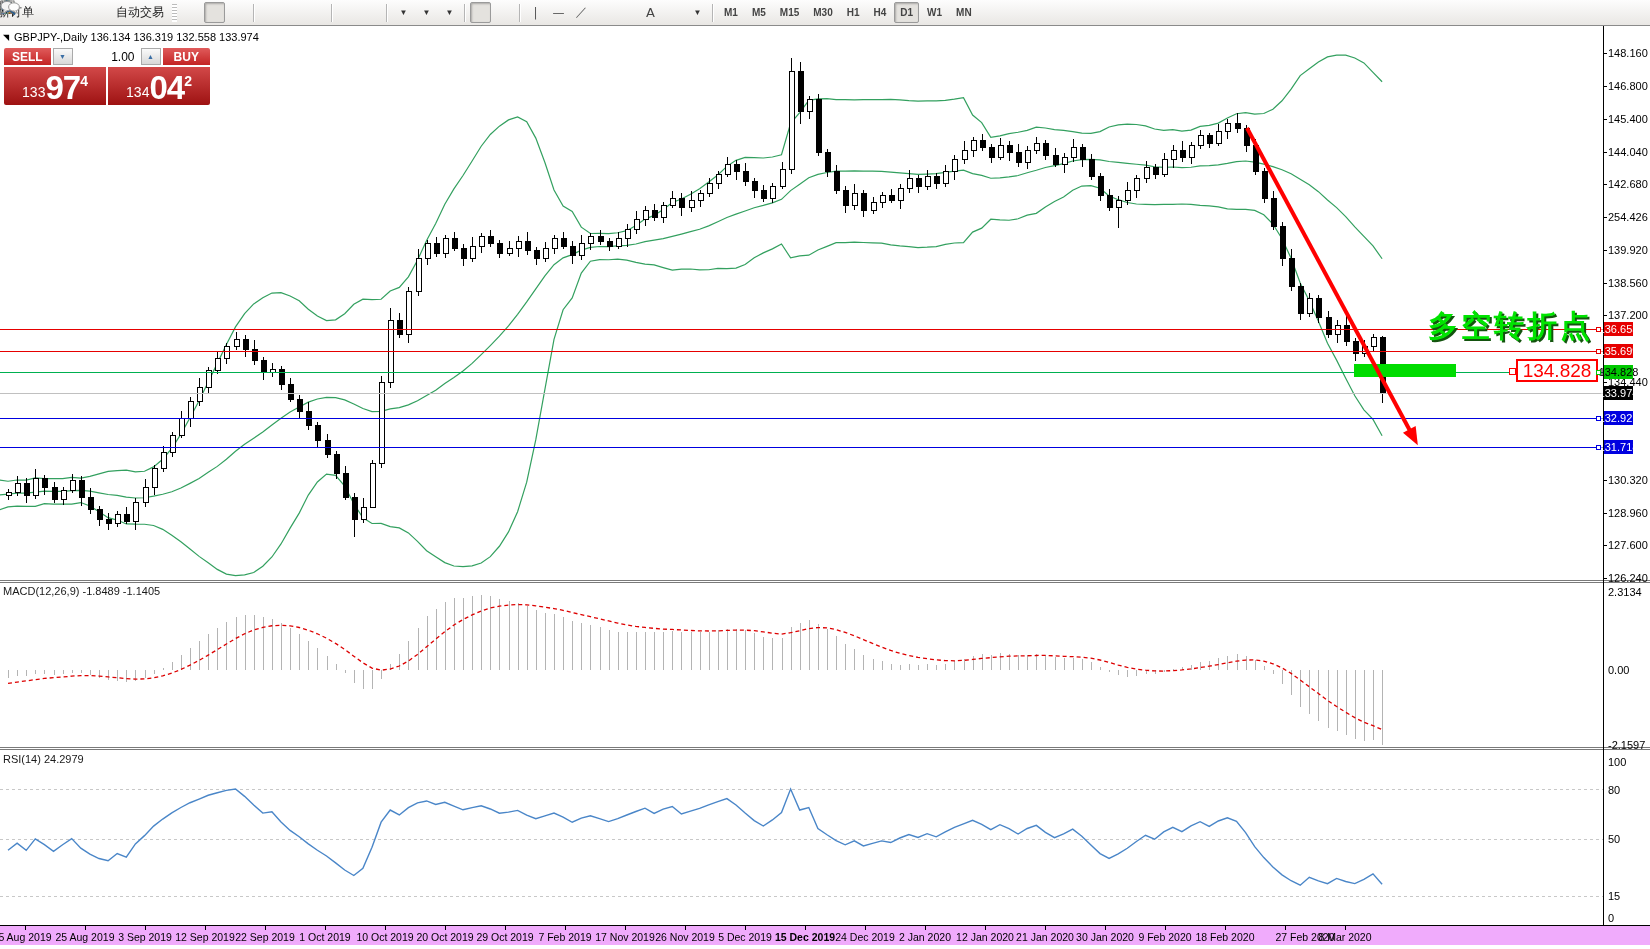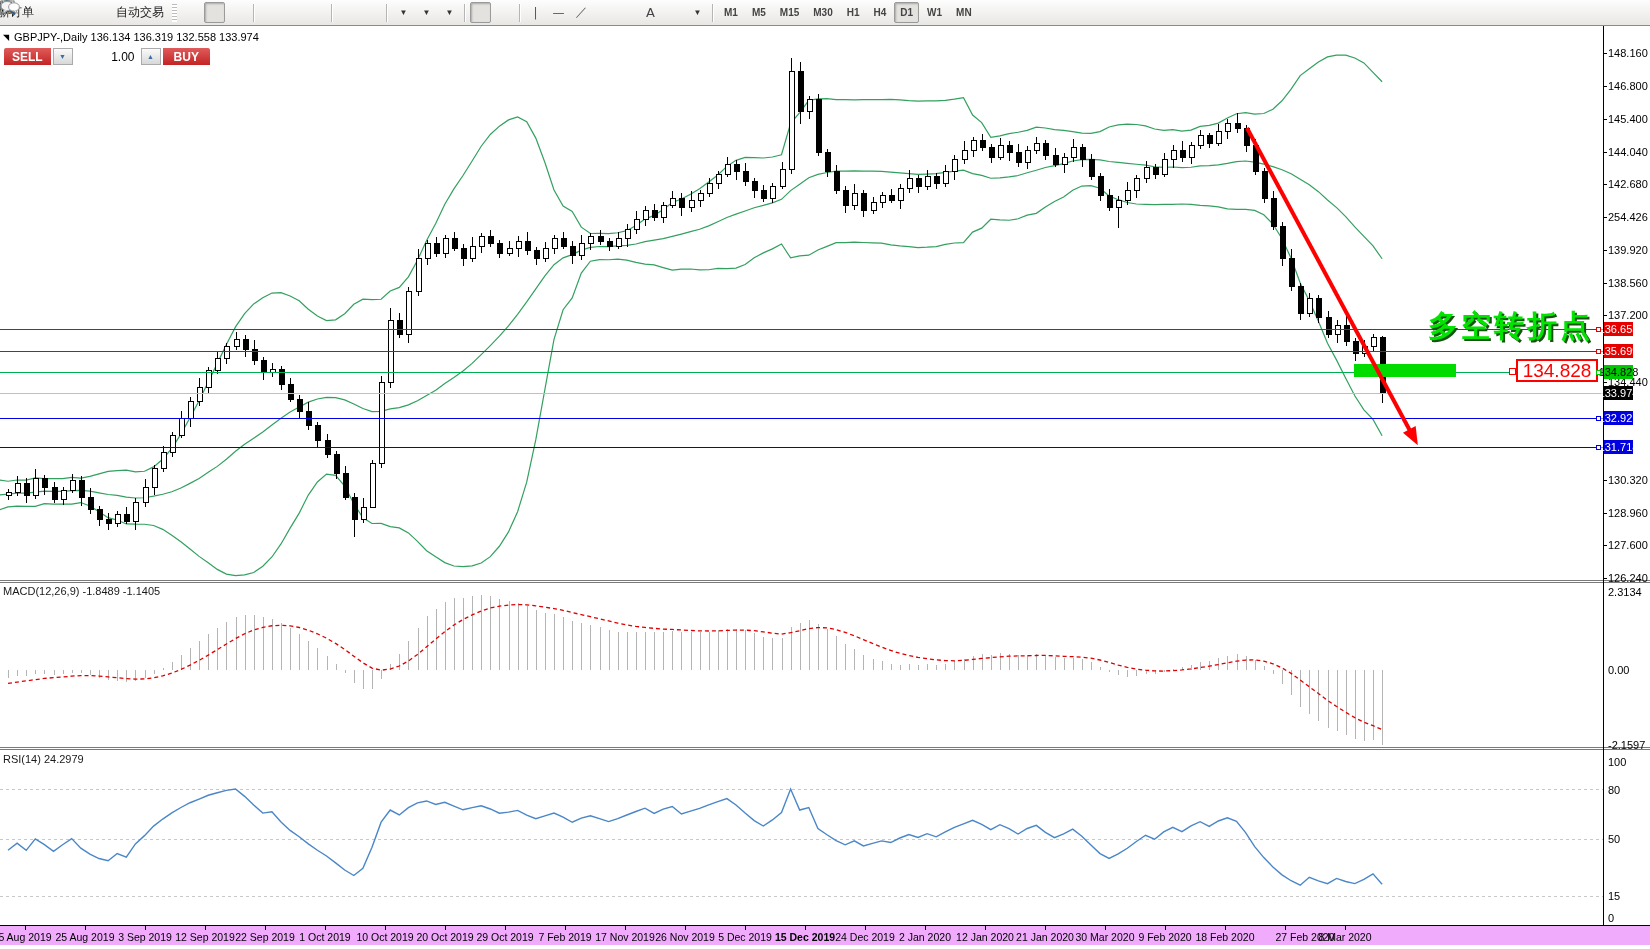--- a/index.html
+++ b/index.html
@@ -256,20 +256,32 @@
 
 <div id="ocp">
   <div class="row1">
     <div class="ocpbtn" id="sellbtn">SELL</div>
     <div id="vol">
       <div class="spin">▼</div>
       <input value="1.00" style="">
       <div class="spin">▲</div>
     </div>
     <div class="ocpbtn" id="buybtn">BUY</div>
+  </div>
+  <div class="row2">
+    <div class="pricecell" id="sellcell">
+      <span class="p-small">133</span>
+      <span class="p-big">97</span>
+      <span class="p-sup">4</span>
+    </div>
+    <div class="pricecell" id="buycell">
+      <span class="p-small">134</span>
+      <span class="p-big">04</span>
+      <span class="p-sup">2</span>
+    </div>
   </div>
 </div>
 
 <div class="pane" id="mainpane" style="top:26px;width:1603px;height:554px;">
     <svg width="1603" height="554">
       <polyline points="-19.299999999999997,453.1020404844475 -10.2,453.73827834777364 -1.0999999999999996,454.0423974509565 8,455.233276598178 17.1,454.02685216736126 26.2,454.11807272753975 35.3,451.92390921415864 44.4,452.64922655922544 53.5,452.48574713078943 62.599999999999994,452.68867573317686 71.69999999999999,451.2849462294834 80.8,452.11484826506785 89.89999999999999,450.38012528772225 99,447.9546275420742 108.1,445.353510874468 117.19999999999999,444.6566291704473 126.3,444.12360022974076 135.39999999999998,445.7725859363473 144.5,445.25885915377745 153.6,440.882650369593 162.7,433.23391710358106 171.79999999999998,422.35169328863515 180.9,408.100412339986 190,391.82846430372956 199.1,374.80892014428053 208.2,355.95523263758656 217.29999999999998,337.36415492716463 226.39999999999998,318.4768070829651 235.5,300.8950496861541 244.6,287.6056939107058 253.7,277.9373128953996 262.79999999999995,271.73252446945196 271.9,267.02719391538665 281,266.642529666997 290.09999999999997,269.97764447534735 299.2,274.7027399944677 308.3,283.19625219555314 317.4,290.0804832619151 326.5,294.531884324066 335.59999999999997,293.85752425960294 344.7,287.6875326624441 353.8,278.3147841511552 362.9,273.1617342739968 372,273.70648209794126 381.09999999999997,273.24009845003104 390.2,265.0662418785919 399.3,261.3889789157606 408.4,250.89671169074728 417.5,234.19886841394884 426.59999999999997,214.41379936333885 435.7,197.53696302221044 444.79999999999995,178.28095295255883 453.9,162.8246718659564 463,149.50545997012333 472.09999999999997,134.9783656519366 481.2,120.25345673593318 490.29999999999995,108.47119992196178 499.4,100.15059216570482 508.5,93.88302858800658 517.5999999999999,90.85874159995922 526.6999999999999,95.78189932277208 535.8,112.10311518643394 544.9,136.4858638508298 554,164.02471143938223 563.1,180.069961891928 572.1999999999999,185.45861696921824 581.3,201.1314736257814 590.4,207.5149626355046 599.5,207.34567745236959 608.6,207.52873093559262 617.6999999999999,206.75782012018783 626.8,204.68419466802183 635.9,199.55663987267556 645,193.07414906082766 654.1,189.39633505727178 663.1999999999999,183.55886960732397 672.3,176.4846218191449 681.4,172.960744039437 690.5,168.3480119375104 699.6,162.71226664307815 708.6999999999999,156.08591963823707 717.8,149.03384822732102 726.9,140.35069357871708 736,134.307177825958 745.1,131.347710109175 754.1999999999999,131.59336336016025 763.3,131.9874977697254 772.4,131.00791039643212 781.5,128.74631473762494 790.6,97.28898856919666 799.6999999999999,86.54624375219973 808.8,74.38726973743414 817.9,72.79757240599554 827,72.67454939996132 836.1,73.69738523309411 845.1999999999999,73.69738523309411 854.3,73.78919539067775 863.4,73.65429480286815 872.5,73.56913423765181 881.5999999999999,73.53328771305749 890.6999999999999,73.42404729875986 899.8,73.79320167756627 908.9,74.56823877878787 918,75.08904992156869 927.0999999999999,74.91225041186559 936.1999999999999,74.81811183970343 945.3,74.36732180651852 954.4,73.14211609135309 963.5,71.61223972154764 972.5999999999999,89.06246654717935 981.6999999999999,96.61835048131033 990.8,111.30189917676626 999.9,109.93614340919478 1009,107.6116026122703 1018.0999999999999,106.2222860341534 1027.1999999999998,104.40791722185395 1036.3,101.11793256557118 1045.3999999999999,102.02233015411332 1054.5,103.61127148660947 1063.6,104.34557984552305 1072.7,105.70142194607308 1081.8,107.12819738131498 1090.8999999999999,107.34126607202478 1100,105.61998933151551 1109.1,100.94899767263723 1118.2,98.96744718610096 1127.3,98.06801438358042 1136.3999999999999,98.47993068922081 1145.5,99.83137280795098 1154.6,102.9882550839275 1163.7,104.43550690988582 1172.8,103.56025177701426 1181.8999999999999,105.1880849129806 1191,104.11050258562602 1200.1,100.3820819418855 1209.2,99.33470278532806 1218.3,97.09071773210094 1227.3999999999999,92.00545409017197 1236.5,87.76417081613475 1245.6,86.67345548315672 1254.7,88.04927052986463 1263.8,87.51240748146145 1272.8999999999999,83.25713061028536 1282,74.80229084809969 1291.1,63.20012719524783 1300.2,49.62113517710641 1309.3,42.6883004434646 1318.3999999999999,36.01182689642301 1327.5,30.88407468462556 1336.6,29.078993962459272 1345.7,29.211478842889896 1354.8,31.938650327735388 1363.8999999999999,36.88583384916806 1373,46.43937992793764 1382.1,55.76407841066401" fill="none" stroke="#33a05f" stroke-width="1.2"></polyline>
       <polyline points="-19.299999999999997,471.27250000000026 -10.2,469.5959999999997 -1.0999999999999996,468.9972500000003 8,468.0392500000005 17.1,467.0812500000007 26.2,467.20100000000053 35.3,466.12325000000016 44.4,465.16525000000036 53.5,465.28500000000025 62.599999999999994,465.40475000000015 71.69999999999999,464.68624999999946 80.8,464.32699999999977 89.89999999999999,465.1652499999997 99,466.84174999999954 108.1,468.51825 117.19999999999999,469.3565 126.3,471.0329999999998 135.39999999999998,471.99100000000027 144.5,471.75149999999985 153.6,470.1947499999992 162.7,468.2787499999996 171.79999999999998,465.7640000000005 180.9,461.9319999999999 190,457.38149999999996 199.1,452.5915000000002 208.2,446.3644999999998 217.29999999999998,440.3769999999998 226.39999999999998,433.3117500000001 235.5,425.2884999999992 244.6,418.2232499999995 253.7,412.2357499999995 262.79999999999995,406.00874999999905 271.9,399.00337499999927 281,392.29737499999857 290.09999999999997,386.07037499999944 299.2,380.9211250000001 308.3,376.13112499999966 317.4,373.0176249999998 326.5,371.3411250000006 335.59999999999997,371.5806250000004 344.7,373.85587500000037 353.8,378.04712499999994 362.9,382.4778750000014 372,385.5913750000006 381.09999999999997,385.3518750000001 390.2,382.83712500000036 399.3,381.6396249999994 408.4,378.8853749999999 417.5,374.81387500000017 426.59999999999997,369.5448750000002 435.7,364.1561250000003 444.79999999999995,357.4501249999996 453.9,351.4027499999997 463,345.05599999999936 472.09999999999997,337.39200000000017 481.2,328.65024999999997 490.29999999999995,319.5492500000001 499.4,310.2087499999997 508.5,299.91025000000025 517.5999999999999,288.2944999999999 526.6999999999999,275.9602500000002 535.8,262.90749999999986 544.9,249.97450000000003 554,238.71800000000007 563.1,231.89225000000016 572.1999999999999,228.65900000000036 581.3,224.10850000000042 590.4,221.3542500000002 599.5,220.5160000000003 608.6,220.63575000000017 617.6999999999999,219.91725000000017 626.8,219.43824999999924 635.9,218.00124999999986 645,215.6062499999993 654.1,214.16924999999995 663.1999999999999,212.6124999999993 672.3,210.33725 681.4,208.06200000000004 690.5,205.66700000000017 699.6,203.27199999999965 708.6999999999999,199.91899999999995 717.8,195.72775000000038 726.9,191.5365000000001 736,188.18350000000044 745.1,184.95024999999995 754.1999999999999,181.71700000000018 763.3,179.44174999999953 772.4,176.92700000000045 781.5,173.33449999999965 790.6,164.59274999999943 799.6999999999999,158.24599999999975 808.8,151.77950000000018 817.9,148.42650000000052 827,146.5105000000002 836.1,145.19325000000072 845.1999999999999,145.19325000000072 854.3,144.9537499999996 863.4,145.07349999999948 872.5,145.19324999999935 881.5999999999999,145.31299999999993 890.6999999999999,146.15124999999986 899.8,146.86974999999921 908.9,147.5882499999999 918,148.30675000000062 927.0999999999999,148.06725000000017 936.1999999999999,147.70800000000048 945.3,146.39074999999963 954.4,145.07350000000082 963.5,144.11550000000034 972.5999999999999,147.58825000000058 981.6999999999999,149.384500000001 990.8,152.25849999999974 999.9,151.89925000000008 1009,150.94124999999957 1018.0999999999999,149.50424999999953 1027.1999999999998,146.74999999999932 1036.3,144.23524999999955 1045.3999999999999,141.48100000000002 1054.5,139.5650000000004 1063.6,137.64899999999943 1072.7,135.01449999999977 1081.8,133.57750000000038 1090.8999999999999,133.45775000000052 1100,133.93675000000007 1109.1,135.4935000000014 1118.2,136.33175000000062 1127.3,137.28975000000042 1136.3999999999999,138.24774999999954 1145.5,139.08599999999947 1154.6,140.7624999999993 1163.7,141.36125000000013 1172.8,141.00199999999978 1181.8999999999999,141.60074999999992 1191,141.24149999999958 1200.1,139.9242499999994 1209.2,139.5649999999997 1218.3,138.96624999999892 1227.3999999999999,137.40949999999964 1236.5,135.6132499999999 1245.6,135.01449999999977 1254.7,136.21200000000073 1263.8,138.12800000000036 1272.8999999999999,140.6427500000001 1282,143.7562499999993 1291.1,147.7079999999998 1300.2,153.33624999999944 1309.3,158.7249999999993 1318.3999999999999,165.6704999999998 1327.5,174.05299999999897 1336.6,181.5972499999996 1345.7,190.69825000000017 1354.8,200.87699999999978 1363.8999999999999,210.33724999999933 1373,219.91724999999948 1382.1,232.7664249999999" fill="none" stroke="#33a05f" stroke-width="1.2"></polyline>
       <polyline points="-19.299999999999997,489.44295951555296 -10.2,485.45372165222585 -1.0999999999999996,483.95210254904407 8,480.845223401823 17.1,480.1356478326401 26.2,480.28392727246137 35.3,480.3225907858417 44.4,477.68127344077527 53.5,478.08425286921107 62.599999999999994,478.12082426682343 71.69999999999999,478.0875537705155 80.8,476.5391517349317 89.89999999999999,479.95037471227715 99,485.7288724579248 108.1,491.682989125532 117.19999999999999,494.05637082955263 126.3,497.9423997702588 135.39999999999998,498.2094140636533 144.5,498.2441408462222 153.6,499.50684963040544 162.7,503.3235828964181 171.79999999999998,509.1763067113659 180.9,515.7635876600134 190,522.9345356962704 199.1,530.37407985572 208.2,536.773767362413 217.29999999999998,543.3898450728352 226.39999999999998,548.1466929170347 235.5,549.6819503138444 244.6,548.8408060892936 253.7,546.5341871045994 262.79999999999995,540.2849755305458 271.9,530.9795560846117 281,517.9522203329998 290.09999999999997,502.16310552465166 299.2,487.13951000553243 308.3,469.06599780444617 317.4,455.95476673808446 326.5,448.15036567593523 335.59999999999997,449.30372574039785 344.7,460.02421733755665 353.8,477.7794658488447 362.9,491.7940157260059 372,497.4762679020598 381.09999999999997,497.4636515499692 390.2,500.60800812140883 399.3,501.8902710842383 408.4,506.87403830925246 417.5,515.4288815860516 426.59999999999997,524.6759506366619 435.7,530.7752869777905 444.79999999999995,536.6192970474405 453.9,539.9808281340433 463,540.606540029875 472.09999999999997,539.8056343480638 481.2,537.047043264067 490.29999999999995,530.6273000780379 499.4,520.2669078342949 508.5,505.9374714119939 517.5999999999999,485.7302584000406 526.6999999999999,456.1386006772284 535.8,413.71188481356575 544.9,363.4631361491703 554,313.41128856061795 563.1,283.71453810807236 572.1999999999999,271.8593830307825 581.3,247.08552637421946 590.4,235.19353736449585 599.5,233.686322547631 608.6,233.74276906440775 617.6999999999999,233.0766798798125 626.8,234.19230533197663 635.9,236.44586012732418 645,238.13835093917095 654.1,238.94216494272808 663.1999999999999,241.66613039267463 672.3,244.18987818085515 681.4,243.1632559605631 690.5,242.98598806248998 699.6,243.83173335692118 708.6999999999999,243.75208036176286 717.8,242.42165177267975 726.9,242.72230642128312 736,242.0598221740429 745.1,238.5527898908249 754.1999999999999,231.8406366398401 763.3,226.89600223027364 772.4,222.8460896035688 781.5,217.92268526237433 790.6,231.8965114308022 799.6999999999999,229.94575624779978 808.8,229.17173026256623 817.9,224.0554275940055 827,220.3464506000391 836.1,216.68911476690735 845.1999999999999,216.68911476690735 854.3,216.11830460932143 863.4,216.49270519713082 872.5,216.81736576234692 881.5999999999999,217.0927122869424 890.6999999999999,218.87845270123987 899.8,219.94629832243214 908.9,220.60826122121196 918,221.52445007843255 927.0999999999999,221.22224958813473 936.1999999999999,220.59788816029754 945.3,218.41417819348075 954.4,217.0048839086486 963.5,216.61876027845307 972.5999999999999,206.11403345282184 981.6999999999999,202.15064951869167 990.8,193.21510082323326 999.9,193.86235659080538 1009,194.27089738772887 1018.0999999999999,192.78621396584566 1027.1999999999998,189.0920827781447 1036.3,187.35256743442793 1045.3999999999999,180.93966984588675 1054.5,175.51872851339135 1063.6,170.95242015447582 1072.7,164.3275780539265 1081.8,160.02680261868582 1090.8999999999999,159.57423392797625 1100,162.25351066848464 1109.1,170.03800232736555 1118.2,173.69605281390028 1127.3,176.51148561642043 1136.3999999999999,178.01556931077832 1145.5,178.34062719204798 1154.6,178.53674491607114 1163.7,178.28699309011444 1172.8,178.4437482229853 1181.8999999999999,178.0134150870192 1191,178.37249741437313 1200.1,179.4664180581133 1209.2,179.7952972146714 1218.3,180.8417822678969 1227.3999999999999,182.81354590982733 1236.5,183.46232918386508 1245.6,183.35554451684285 1254.7,184.37472947013683 1263.8,188.74359251853926 1272.8999999999999,198.02836938971487 1282,212.71020915189894 1291.1,232.21587280475177 1300.2,257.05136482289254 1309.3,274.76169955653404 1318.3999999999999,295.3291731035766 1327.5,317.2219253153724 1336.6,334.11550603753994 1345.7,352.1850211571105 1354.8,369.8153496722642 1363.8999999999999,383.78866615083064 1373,393.39512007206133 1382.1,409.7687715893358" fill="none" stroke="#33a05f" stroke-width="1.2"></polyline>
       <line x1="8.5" y1="463.36899999999997" x2="8.5" y2="474.38600000000014" stroke="#000" stroke-width="1" shape-rendering="crispEdges"></line>
       <rect x="6" y="466.72199999999964" width="5" height="2.3950000000005502" fill="#fff" stroke="#000" stroke-width="1" shape-rendering="crispEdges"></rect>
@@ -844,21 +856,21 @@
     <div class="datelbl" style="left: 805px; font-weight: bold;">15 Dec 2019</div>
     <div class="datetick" style="left: 865px;"></div>
     <div class="datelbl" style="left: 865px;">24 Dec 2019</div>
     <div class="datetick" style="left: 925px;"></div>
     <div class="datelbl" style="left: 925px;">2 Jan 2020</div>
     <div class="datetick" style="left: 985px;"></div>
     <div class="datelbl" style="left: 985px;">12 Jan 2020</div>
     <div class="datetick" style="left: 1045px;"></div>
     <div class="datelbl" style="left: 1045px;">21 Jan 2020</div>
     <div class="datetick" style="left: 1105px;"></div>
-    <div class="datelbl" style="left: 1105px;">30 Mar 2020</div>
+    <div class="datelbl" style="left: 1105px;">30 Jan 2020</div>
     <div class="datetick" style="left: 1165px;"></div>
     <div class="datelbl" style="left: 1165px;">9 Feb 2020</div>
     <div class="datetick" style="left: 1225px;"></div>
     <div class="datelbl" style="left: 1225px;">18 Feb 2020</div>
     <div class="datetick" style="left: 1285px;"></div>
     <div class="datelbl" style="left: 1285px; padding-left: 40px;">27 Feb 2020</div>
     <div class="datetick" style="left: 1345px;"></div>
     <div class="datelbl" style="left: 1345px;">8 Mar 2020</div>
   </div>
 

